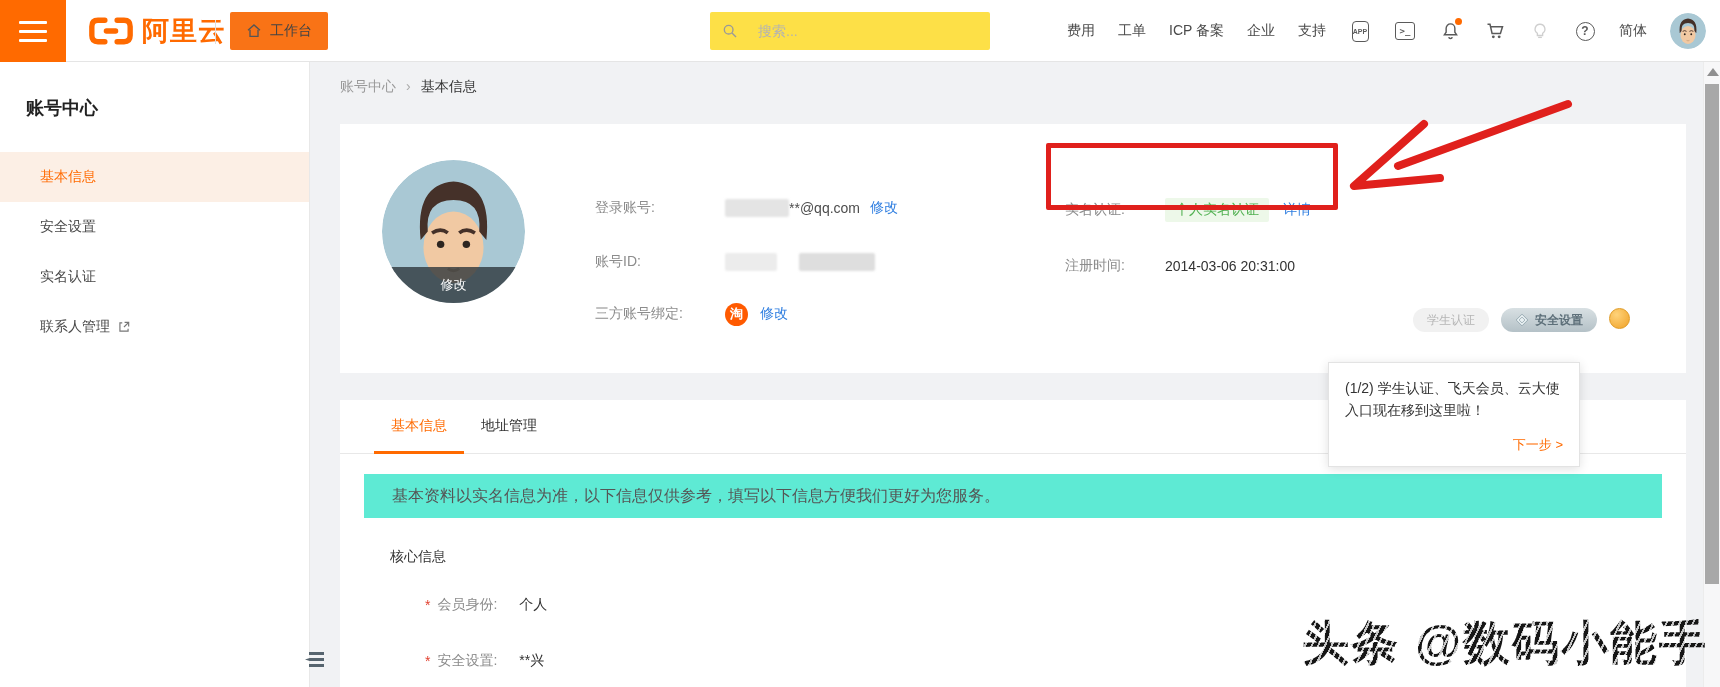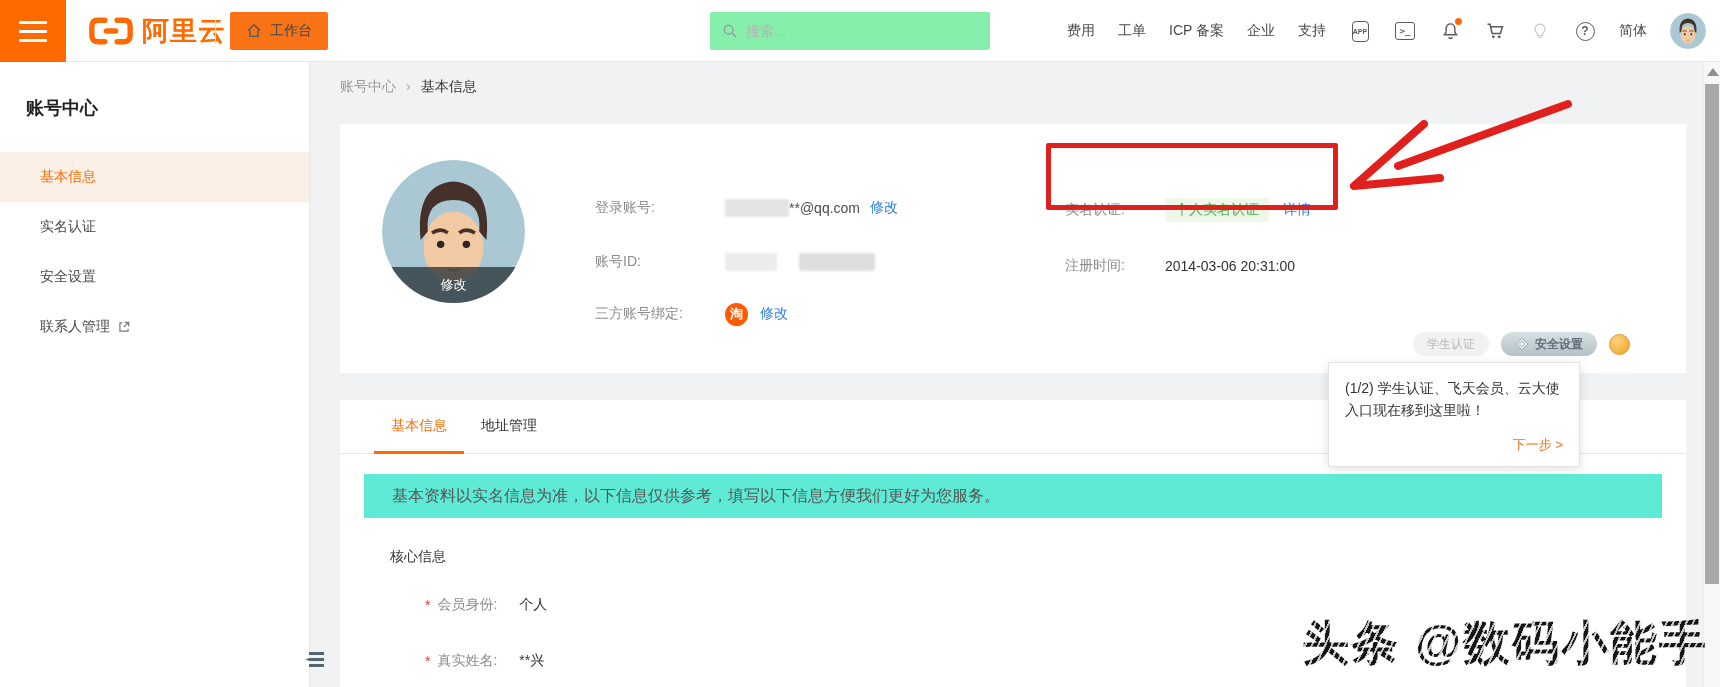--- a/index.html
+++ b/index.html
@@ -11,22 +11,22 @@
   .topbar { position:absolute; left:0; top:0; width:1720px; height:62px; background:#fff;
             border-bottom:1px solid #e5e5e5; z-index:30; }
   .hamburger { position:absolute; left:0; top:0; width:66px; height:62px; background:#ff6a00;
                display:flex; flex-direction:column; justify-content:center; align-items:center; gap:6px; cursor:pointer; }
   .hamburger span { width:28px; height:3px; background:#fff; border-radius:1px; }
   .logo { position:absolute; left:88px; top:0; height:62px; display:flex; align-items:center; gap:8px; }
   .logo-text { font-size:27px; font-weight:bold; color:#ff6a00; letter-spacing:1px; }
   .logo-divider { position:absolute; left:215px; top:20px; width:1px; height:24px; background:#ddd; }
   .workbench { position:absolute; left:230px; top:12px; height:38px; background:#f97316; border-radius:2px;
                display:flex; align-items:center; gap:8px; padding:0 16px; font-size:14px; color:#444; cursor:pointer; }
-  .search { position:absolute; left:710px; top:12px; width:280px; height:38px; background:#86efac;
-            border-radius:2px; display:flex; align-items:center; gap:8px; padding:0 12px; }
+  .search { position:absolute; left:710px; top:12px; width:280px; height:38px; background:#fde047;
+            border-radius:2px; display:flex; align-items:center; gap:20px; padding:0 12px; }
   .search input { flex:1; border:none; background:transparent; outline:none; font-size:14px; color:#333; }
   .search input::placeholder { color:#b3b3b3; }
   .topnav { position:absolute; right:14px; top:0; height:62px; display:flex; align-items:center; gap:23px; }
   .topnav .tn-link { font-size:14px; color:#4a4a4a; cursor:pointer; white-space:nowrap; }
   .tn-icon { position:relative; width:22px; height:22px; display:flex; align-items:center; justify-content:center; cursor:pointer; }
   .glyph-box { display:flex; align-items:center; justify-content:center; border:1.5px solid #5a5a5a;
                color:#5a5a5a; border-radius:3px; font-weight:bold; }
   .app-box { width:17px; height:21px; font-size:7px; border-radius:4px; }
   .term-box { width:20px; height:18px; font-size:9px; font-family:"DejaVu Sans Mono",monospace; }
   .help-box { width:19px; height:19px; border-radius:50%; font-size:12px; }
@@ -64,21 +64,21 @@
   .c-label { color:#8c8c8c; }
   .w130 { width:130px; flex:none; }
   .w100 { width:100px; flex:none; }
   .blur-block { display:inline-block; height:18px; background:#e4e4e4; border-radius:2px; filter:blur(1px); }
   .link-blue { color:#2d7de0; cursor:pointer; }
   .value-dark { color:#4d4d4d; }
   .taobao { width:23px; height:23px; border-radius:50%; background:#ff5a00; color:#fff; font-size:13px;
             font-weight:bold; display:flex; align-items:center; justify-content:center; cursor:pointer; }
   .green-badge { background:#edf8e9; color:#52b152; font-size:14px; padding:3px 10px; border-radius:2px; }
   .reg-value { color:#333; }
-  .badge-row { position:absolute; right:56px; top:184px; display:flex; align-items:center; gap:12px;margin-top:24px; }
+  .badge-row { position:absolute; right:56px; top:184px; display:flex; align-items:flex-start; gap:12px; }
   .pill { height:24px; line-height:24px; border-radius:12px; padding:0 14px; font-size:12px; cursor:pointer; }
   .pill-student { background:#f1f1f1; color:#b5b5b5; }
   .pill-feitian { background:linear-gradient(#d8e0e3,#b4c1c7); color:#5d6f79; font-weight:bold;
                   display:flex; align-items:center; gap:6px; }
   .coin { width:21px; height:21px; border-radius:50%; background:radial-gradient(circle at 35% 30%,#ffd37a,#efa127);
           border:1px solid #e09a22; cursor:pointer; }
 
   .annotation-box { position:absolute; left:706px; top:19px; width:292px; height:67px;
                     border:5px solid #e0201c; border-radius:2px; pointer-events:none; z-index:8; }
   .annotation-svg { position:absolute; left:0; top:0; width:1720px; height:687px; pointer-events:none; z-index:40; }
@@ -209,24 +209,24 @@
       </span>
     </div>
   </div>
 
   <div class="sidebar">
     <div class="sb-title">账号中心</div>
     <div class="sb-item active">
       <span>基本信息</span>
     </div>
     <div class="sb-item">
+      <span>安全设置</span>
+    </div>
+    <div class="sb-item">
       <span>实名认证</span>
-    </div>
-    <div class="sb-item">
-      <span>安全设置</span>
     </div>
     <div class="sb-item">
       <span>联系人管理</span>
       <svg class="icon" width="14" height="14" viewBox="0 0 24 24">
         <path d="M9 5 H5 V19 H19 V15" fill="none" stroke="#777" stroke-width="2"></path>
         <path d="M13 4 H20 V11" fill="none" stroke="#777" stroke-width="2"></path>
         <line x1="20" y1="4" x2="12" y2="12" stroke="#777" stroke-width="2"></line>
       </svg>
     </div>
   </div>
@@ -307,21 +307,21 @@
     </div>
     <div class="notice">基本资料以实名信息为准，以下信息仅供参考，填写以下信息方便我们更好为您服务。</div>
     <div class="section-title">核心信息</div>
     <div class="form-row fr1">
       <span class="req">*</span>
       <span class="c-label">会员身份:</span>
       <span class="f-value">个人</span>
     </div>
     <div class="form-row fr2">
       <span class="req">*</span>
-      <span class="c-label">真实姓名:</span>
+      <span class="c-label">安全设置:</span>
       <span class="f-value">**兴</span>
     </div>
   </div>
 
   <svg class="annotation-svg" viewBox="0 0 1720 687">
     <path d="M1568 104 L1398 166" fill="none" stroke="#e0201c" stroke-width="8" stroke-linecap="round"></path>
     <path d="M1424 124 L1354 186 L1440 178" fill="none" stroke="#e0201c" stroke-width="8" stroke-linecap="round" stroke-linejoin="round"></path>
   </svg>
 
   <div class="watermark">头条 @数码小能手</div>

